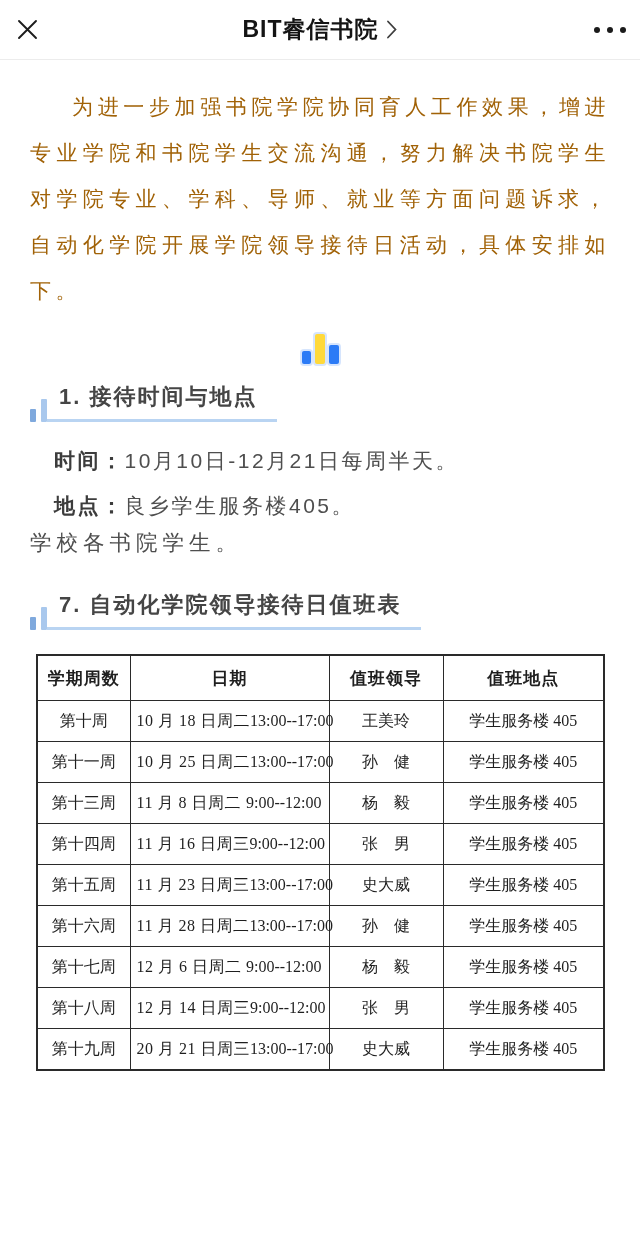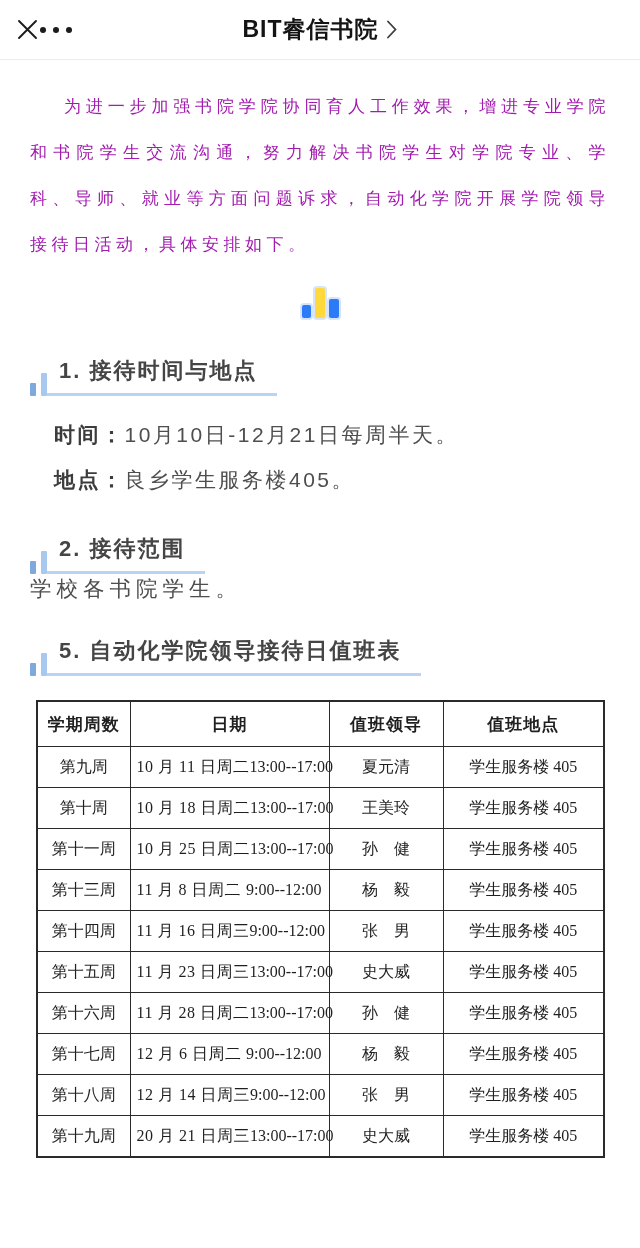--- a/index.html
+++ b/index.html
@@ -2,51 +2,51 @@
 <html><head>
 <meta charset="utf-8">
 <style>
   html,body{margin:0;padding:0;background:#ffffff;}
   .screen{
     position:relative;width:640px;height:1248px;margin:0 auto;background:#ffffff;
     overflow:hidden;font-family:"Liberation Sans","DejaVu Sans",sans-serif;color:#4e4e4e;
   }
   
   .topbar{
-    height:60px;display:flex;align-items:center;
+    height:60px;display:flex;align-items:center;justify-content:space-between;
     padding:0 14px;box-sizing:border-box;border-bottom:1px solid #ececec;background:#fff;
   }
   .tb-close{width:26px;height:26px;cursor:pointer;display:flex;align-items:center;justify-content:center;}
   .tb-title{
     position:absolute;left:50%;transform:translateX(-50%);
     display:flex;align-items:center;gap:8px;font-size:23px;font-weight:600;color:#141414;
     letter-spacing:1px;cursor:pointer;
   }
   .tb-more{display:flex;gap:7px;align-items:center;cursor:pointer;padding:6px 0;}
   .tb-more i{width:6px;height:6px;border-radius:50%;background:#1b1b1b;display:block;}
   
   .intro{
-    margin:24px 30px 0;font-size:17px;line-height:46px;color:#a21caf;
+    margin:24px 30px 0;font-size:21px;line-height:46px;color:#a16207;
     letter-spacing:4.5px;text-align:justify;text-indent:2em;
   }
   
   .art-chart{display:flex;align-items:flex-end;justify-content:center;gap:4px;margin-top:18px;height:32px;}
   .art-chart i{display:block;border-radius:2px;box-shadow:0 0 0 2px rgba(165,198,250,.45);}
   .bar-b1{width:9px;height:13px;background:#2c7bf6;}
   .bar-y {width:10px;height:30px;background:#ffd93b;}
   .bar-b2{width:10px;height:19px;background:#2c7bf6;}
   
   .sec-head{display:flex;align-items:flex-end;margin-left:30px;}
   .sh-bar-s{width:6px;height:13px;background:#7fa9dd;margin-right:5px;border-radius:1px;}
   .sh-bar-t{width:6px;height:23px;background:#a9c8ed;border-radius:1px;}
   .sh-title{
     font-size:22px;font-weight:bold;color:#454545;letter-spacing:2px;
     border-bottom:3px solid #b9d4f2;padding:0 20px 9px 12px;line-height:26px;
   }
-  .mt40{margin-top:40px;} .mt34{margin-top:34px;}
+  .mt40{margin-top:20px;} .mt34{margin-top:34px;}
   
   .info{margin:16px 30px 0;font-size:21px;letter-spacing:2.5px;color:#4e4e4e;}
   .info .line{line-height:45px;margin-left:24px;}
   .info b{color:#3c3c3c;}
   .scope{margin:0 30px 0;font-size:21.5px;letter-spacing:5px;line-height:30px;color:#4e4e4e;}
   
   .duty-table{
     width:567px;margin:24px 0 0 36px;border-collapse:collapse;table-layout:fixed;
     font-family:"Liberation Serif","DejaVu Serif",serif;color:#1f1f1f;background:#fff;
     border:2px solid #2a2a2a;
@@ -100,62 +100,46 @@
 
   <div class="info">
     <div class="line">
       <b>时间：</b><span>10月10日-12月21日每周半天。</span>
     </div>
     <div class="line">
       <b>地点：</b><span>良乡学生服务楼405。</span>
     </div>
   </div>
 
+
+  <p class="scope">学校各书院学生。</p>
+
   <div class="sec-head mt34">
     <i class="sh-bar-s"></i>
     <i class="sh-bar-t"></i>
-    <div class="sh-title">2. 接待范围</div>
-  </div>
-
-  <p class="scope">学校各书院学生。</p>
-
-  <div class="sec-head mt34">
-    <i class="sh-bar-s"></i>
-    <i class="sh-bar-t"></i>
-    <div class="sh-title">5. 自动化学院领导接待日值班表</div>
+    <div class="sh-title">7. 自动化学院领导接待日值班表</div>
   </div>
 
   <table class="duty-table">
     <colgroup>
       <col class="c-week">
         <col class="c-date">
         <col class="c-leader">
         <col class="c-loc">
     </colgroup>
     <thead>
       <tr>
         <th>学期周数</th>
         <th>日期</th>
         <th>值班领导</th>
         <th>值班地点</th>
       </tr>
     </thead>
     <tbody>
         <tr>
-      <td><span class="nm">第九周</span></td>
-      <td>
-        <div class="date-wrap">
-          <span class="d-date">10 月 11 日周二</span>
-          <span class="d-time">13:00--17:00</span>
-        </div>
-      </td>
-      <td><span class="nm">夏元清</span></td>
-      <td><span class="nm">学生服务楼 405</span></td>
-    </tr>
-        <tr>
       <td><span class="nm">第十周</span></td>
       <td>
         <div class="date-wrap">
           <span class="d-date">10 月 18 日周二</span>
           <span class="d-time">13:00--17:00</span>
         </div>
       </td>
       <td><span class="nm">王美玲</span></td>
       <td><span class="nm">学生服务楼 405</span></td>
     </tr>

